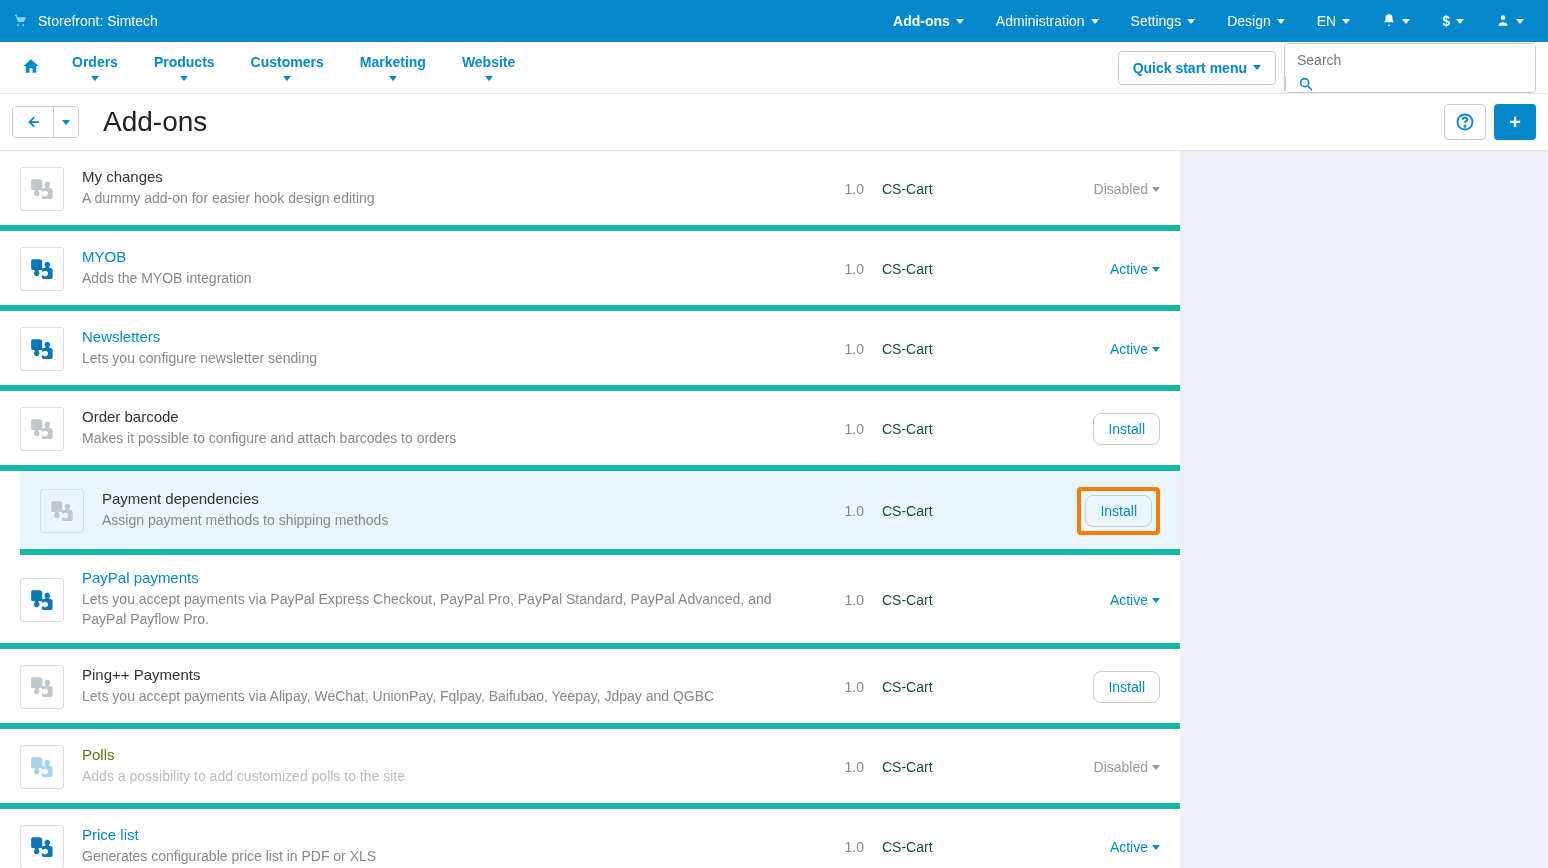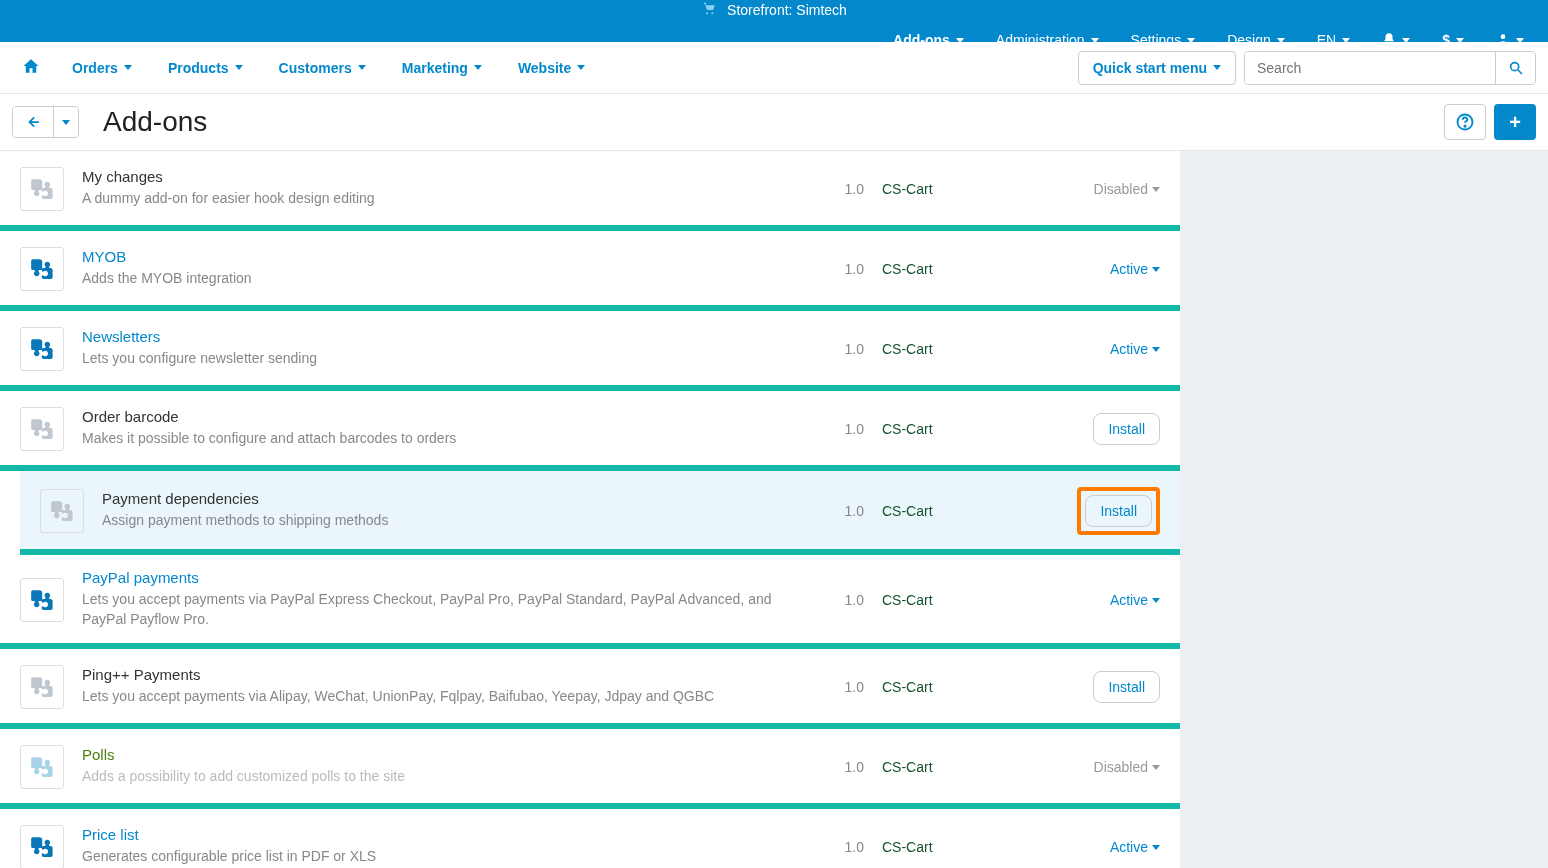--- a/index.html
+++ b/index.html
@@ -1,32 +1,32 @@
 <!DOCTYPE html>
 <html><head>
 <meta charset="utf-8">
 <style>
 * { box-sizing: border-box; margin: 0; padding: 0; }
 body { font-family: -apple-system, BlinkMacSystemFont, "Segoe UI", Helvetica, Arial, sans-serif; font-size: 14px; color: #333; background: #ecf0f4; }
 
-.topbar { background: #0388cc; color: #fff; height: 42px; display: flex; align-items: center; padding: 0 12px; flex-direction: column; }
+.topbar { background: #0388cc; color: #fff; height: 42px; display: flex; align-items: center; padding: 0 12px; }
 .topbar-left { display: flex; align-items: center; gap: 10px; }
 .topbar-right { margin-left: auto; display: flex; align-items: center; gap: 8px; }
 .topbar .store-label { font-size: 14px; }
 .topbar-item { display: flex; align-items: center; gap: 6px; padding: 0 12px; cursor: pointer; color: #fff; font-size: 14px; height: 42px; }
 .topbar-item.active { font-weight: 700; }
 .caret-down { width: 0; height: 0; border-left: 4px solid transparent; border-right: 4px solid transparent; border-top: 5px solid currentColor; }
 
 .mainnav { background: #fff; border-bottom: 1px solid #e5e5e5; height: 52px; display: flex; align-items: center; padding: 0 12px; }
 .mainnav-left { display: flex; align-items: center; gap: 8px; }
 .mainnav .home-btn { color: #0388cc; padding: 8px 10px; cursor: pointer; }
-.mainnav-item { display: flex; align-items: center; gap: 6px; color: #0388cc; font-weight: 600; padding: 8px 14px; cursor: pointer; }
+.mainnav-item { display: flex; align-items: center; gap: 6px; color: #0388cc; font-weight: 600; padding: 8px 14px; cursor: pointer; flex-direction: column; }
 .mainnav-right { margin-left: auto; display: flex; align-items: center; gap: 8px; }
 .quickstart-btn { border: 1px solid #ccc; border-radius: 4px; padding: 8px 14px; background: #fff; color: #0388cc; font-weight: 600; cursor: pointer; display: flex; align-items: center; gap: 6px; margin-left: 45px; }
-.search-wrap { display: flex; border: 1px solid #ccc; border-radius: 4px; overflow: hidden; }
+.search-wrap { display: flex; border: 1px solid #ccc; border-radius: 4px; overflow: hidden; flex-direction: column; }
 .search-input { border: none; padding: 8px 12px; width: 250px; outline: none; font-size: 14px; }
 .search-btn { border: none; border-left: 1px solid #ccc; background: #fff; color: #0388cc; width: 40px; cursor: pointer; display: flex; align-items: center; justify-content: center; }
 
 .subheader { background: #fff; display: flex; align-items: center; padding: 10px 12px; border-bottom: 1px solid #e5e5e5; }
 .back-group { display: flex; border: 1px solid #ccc; border-radius: 4px; overflow: hidden; }
 .back-btn, .back-drop { background: #fff; border: none; padding: 8px 12px; color: #0388cc; cursor: pointer; display: flex; align-items: center; justify-content: center; }
 .back-drop { border-left: 1px solid #ccc; width: 24px; }
 .page-title { font-size: 28px; font-weight: 400; margin-left: 24px; color: #222; }
 .subheader-right { margin-left: auto; display: flex; gap: 8px; }
 .help-btn { border: 1px solid #ccc; background: #fff; color: #0388cc; border-radius: 4px; width: 42px; height: 36px; cursor: pointer; display: flex; align-items: center; justify-content: center; }

